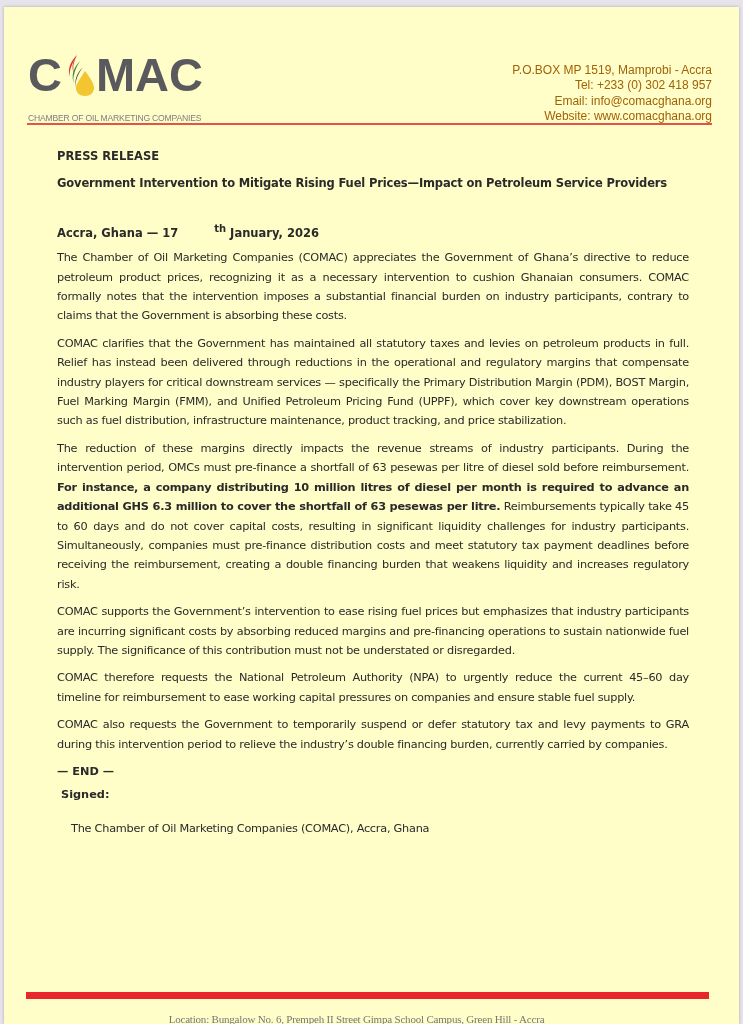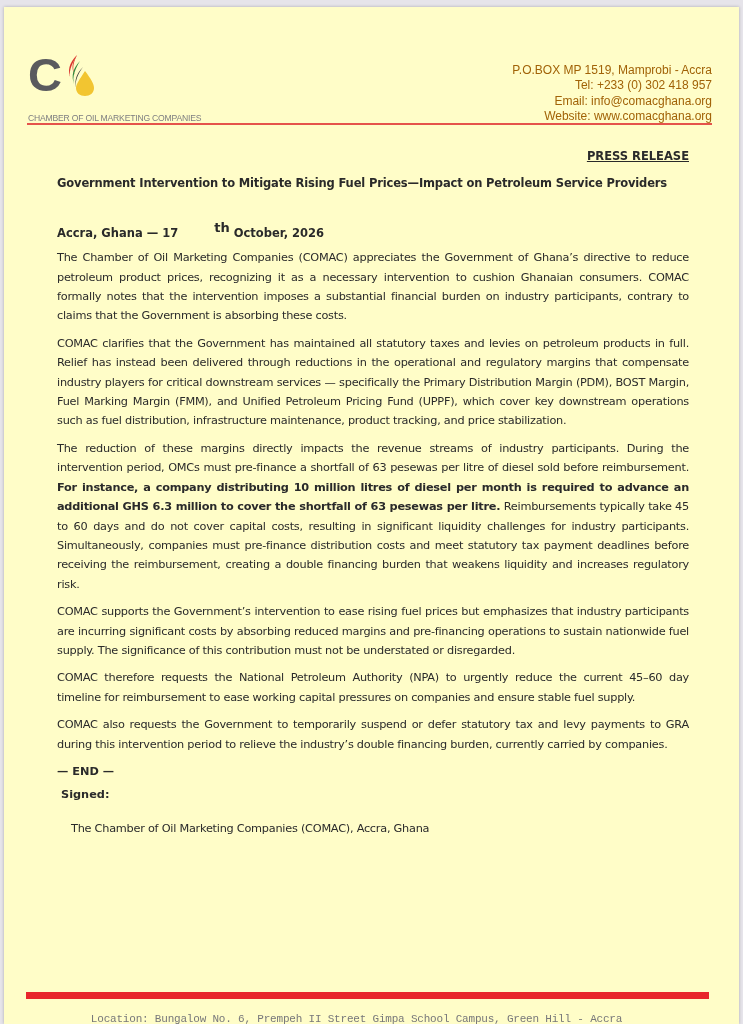--- a/index.html
+++ b/index.html
@@ -72,40 +72,39 @@
       position: absolute;
       left: 53px;
       top: 140px;
       width: 632px;
       font-family: "DejaVu Sans", sans-serif;
       color: #2a2a2a;
       font-size: 11.3px;
       line-height: 19.4px;
     }
     .pr-title {
-      text-align: right;
+      text-align: left;
       font-weight: bold;
-      text-decoration: underline;
       font-size: 11.5px;
       margin: 0 0 8px 0;
     }
     .headline {
       font-weight: bold;
       font-size: 11.5px;
       margin: 0 0 30px 0;
       white-space: nowrap;
       letter-spacing: -0.15px;
     }
     .dateline {
       font-weight: bold;
       font-size: 11.5px;
       margin: 0 0 5px 0;
     }
     .dateline sup {
-      font-size: 13px;
+      font-size: 10px;
       line-height: 0;
       padding-left: 36px;
     }
     .para {
       margin: 0 0 8px 0;
       text-align: justify;
       letter-spacing: -0.25px;
     }
     .para b { font-weight: bold; }
     .end {
@@ -127,58 +126,59 @@
       width: 683px;
       height: 7px;
       background: #e8262b;
     }
     .footer-text {
       position: absolute;
       left: 0;
       top: 1006px;
       width: 705px;
       text-align: center;
-      font-family: Liberation Mono, monospace;
+      font-family: Liberation Serif, serif;
       font-size: 11px;
       color: #77777a;
       letter-spacing: -0.2px;
     }
   </style>
 </head>
 <body>
 
 <div class="page">
 
   <div class="logo">
     <div class="logo-word">
       <span>C</span>
       <svg class="logo-flame" viewBox="0 0 32 44">
         <path d="M14 2 C6 10 4 18 8 26 C5 20 8 12 14 2 Z" fill="#d9322c"></path>
         <path d="M14 2 C10 10 9 16 12 22 C8 16 9 9 14 2 Z" fill="#d9322c"></path>
         <path d="M17 8 C10 15 8 23 11 31 C9 24 12 16 17 8 Z" fill="#2e8b3e"></path>
         <path d="M20 14 C12 22 11 30 14 37 C11 30 14 22 20 14 Z" fill="#3a3a3a"></path>
         <path d="M22 18 C28 26 31 31 31 35 C31 40 27 43 22 43 C17 43 13 40 13 35 C13 31 17 26 22 18 Z" fill="#f2c531"></path>
       </svg>
+      <span>MAC</span>
     </div>
     <div class="logo-sub">CHAMBER OF OIL MARKETING COMPANIES</div>
   </div>
 
   <div class="contact">
     <div>P.O.BOX MP 1519, Mamprobi - Accra</div>
     <div>Tel: +233 (0) 302 418 957</div>
     <div>Email: info@comacghana.org</div>
     <div>Website: www.comacghana.org</div>
   </div>
 
   <div class="header-rule"></div>
 
   <div class="body">
     <p class="pr-title">PRESS RELEASE</p>
     <p class="headline">Government Intervention to Mitigate Rising Fuel Prices—Impact on Petroleum Service Providers</p>
-    <p class="dateline"><span>Accra, Ghana — 17</span><sup>th</sup><span> October, 2026</span></p>
+    <p class="dateline"><span>Accra, Ghana — 17</span><sup>th</sup><span> January, 2026</span></p>
 
     <p class="para">The Chamber of Oil Marketing Companies (COMAC) appreciates the Government of Ghana’s directive to reduce petroleum product prices, recognizing it as a necessary intervention to cushion Ghanaian consumers. COMAC formally notes that the intervention imposes a substantial financial burden on industry participants, contrary to claims that the Government is absorbing these costs.</p>
     <p class="para">COMAC clarifies that the Government has maintained all statutory taxes and levies on petroleum products in full. Relief has instead been delivered through reductions in the operational and regulatory margins that compensate industry players for critical downstream services — specifically the Primary Distribution Margin (PDM), BOST Margin, Fuel Marking Margin (FMM), and Unified Petroleum Pricing Fund (UPPF), which cover key downstream operations such as fuel distribution, infrastructure maintenance, product tracking, and price stabilization.</p>
     <p class="para"><span>The reduction of these margins directly impacts the revenue streams of industry participants. During the intervention period, OMCs must pre-finance a shortfall of 63 pesewas per litre of diesel sold before reimbursement. </span><b>For instance, a company distributing 10 million litres of diesel per month is required to advance an additional GHS 6.3 million to cover the shortfall of 63 pesewas per litre.</b><span> Reimbursements typically take 45 to 60 days and do not cover capital costs, resulting in significant liquidity challenges for industry participants. Simultaneously, companies must pre-finance distribution costs and meet statutory tax payment deadlines before receiving the reimbursement, creating a double financing burden that weakens liquidity and increases regulatory risk.</span></p>
     <p class="para">COMAC supports the Government’s intervention to ease rising fuel prices but emphasizes that industry participants are incurring significant costs by absorbing reduced margins and pre-financing operations to sustain nationwide fuel supply. The significance of this contribution must not be understated or disregarded.</p>
     <p class="para">COMAC therefore requests the National Petroleum Authority (NPA) to urgently reduce the current 45–60 day timeline for reimbursement to ease working capital pressures on companies and ensure stable fuel supply.</p>
     <p class="para">COMAC also requests the Government to temporarily suspend or defer statutory tax and levy payments to GRA during this intervention period to relieve the industry’s double financing burden, currently carried by companies.</p>
 
     <p class="end">— END —</p>
     <p class="signed">Signed:</p>

